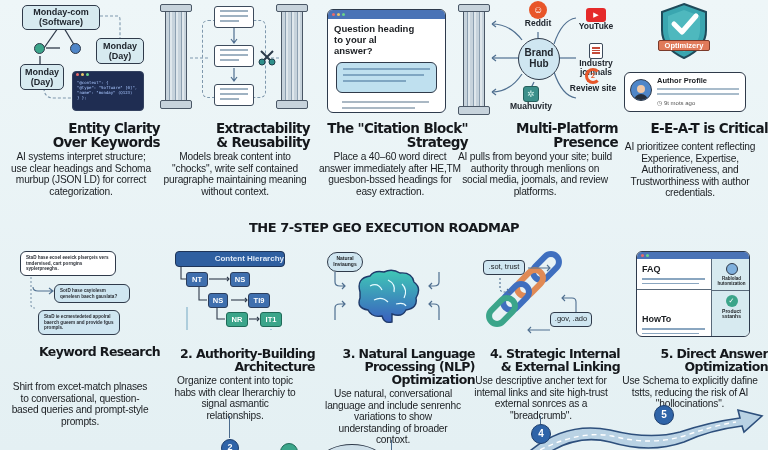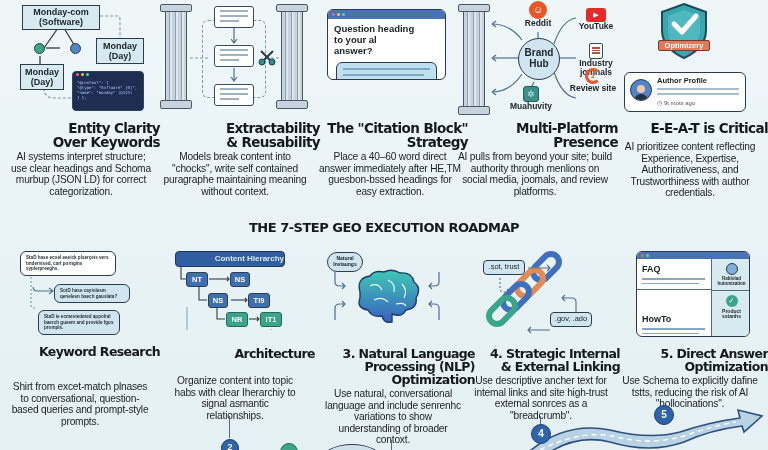--- a/index.html
+++ b/index.html
@@ -21,21 +21,21 @@
   }
   .card-desc {
     text-align: center;
     font-size: 10.2px;
     line-height: 1.13;
     color: #1b1e22;
     letter-spacing: -0.2px;
   }
   .box {
     border: 1.6px solid #2f3a4a;
-    border-radius: 0;
+    border-radius: 5px;
     background: #d7eaf0;
     text-align: center;
     font-weight: 700;
     font-size: 9px;
     line-height: 1.1;
     color: #20262e;
   }
   .node-dot { border-radius: 50%; border: 1.6px solid #2f3a4a; }
   .code-win {
     background: #1f2d52;
@@ -147,29 +147,29 @@
       <div class="doc-line"></div>
         <div class="doc-line"></div>
         <div class="doc-line" style="margin-right:14px"></div>
     </div>
     <svg class="abs" style="left:108px;top:48px" width="18" height="18" viewBox="0 0 18 18">
       <path d="M3 3 L15 15 M15 3 L3 15" stroke="#2b3a4a" stroke-width="2"></path>
       <circle cx="4" cy="14" r="3" fill="#2f8f8a" stroke="#1e3f4a" stroke-width="1"></circle>
       <circle cx="14" cy="14" r="3" fill="#2f8f8a" stroke="#1e3f4a" stroke-width="1"></circle>
     </svg>
   </div>
-  <div class="abs card-title" style="left:150px;top:121px;width:170px;font-size:13.5px;">
+  <div class="abs card-title" style="left:140px;top:121px;width:170px;font-size:13.5px;">
     <div>Extractability</div>
     <div>&amp; Reusability</div>
   </div>
   <div class="abs card-desc" style="left:160px;top:151px;width:150px;">Models break content into "chocks", write self contained puragraphe maintaining meaning without context.</div>
 </section>
 
 <section>
-  <div class="abs browser" style="left:327px;top:9px;width:119px;height:71px;">
+  <div class="abs browser" style="left:327px;top:9px;width:119px;height:104px;">
     <div class="browser-bar">
       <span class="bdot" style="background:#e86a6a"></span>
       <span class="bdot" style="background:#e8c46a"></span>
       <span class="bdot" style="background:#6ad28a"></span>
     </div>
     <div style="font-size:9.5px;font-weight:700;padding:5px 6px 0 6px;line-height:1.15;width:95px;">Question heading to your al answer?</div>
     <div style="margin:5px 8px 0 8px;height:31px;background:#bfe0ef;border:1.4px solid #2f3a4a;border-radius:6px;padding-top:5px;position:relative;">
       <div style="height:2px;background:#7fa6c2;margin:0 6px 4px 6px;"></div>
       <div style="height:2px;background:#7fa6c2;margin:0 12px 4px 6px;"></div>
       <div style="height:2px;background:#7fa6c2;margin:0 30px 0 6px;"></div>
@@ -296,20 +296,21 @@
     <path d="M30 34 L31 34 M72 32 L74 34 L72 36 M90 53 L92 55 L90 57 M102 72 L104 74 L102 76" stroke="#2f3a4a" stroke-width="1.1" fill="none"></path>
     <path d="M32 62 L32 88 Q32 92 36 92 L112 92 Q116 92 116 88 L116 84" stroke="#7fb0c8" stroke-width="1.1" fill="none"></path>
   </svg>
   <div class="abs nbox" style="left:186px;top:272px;width:22px;background:#3f6fae;">NT</div>
   <div class="abs nbox" style="left:230px;top:272px;width:20px;background:#3f6fae;">NS</div>
   <div class="abs nbox" style="left:208px;top:293px;width:20px;background:#3f6fae;">NS</div>
   <div class="abs nbox" style="left:248px;top:293px;width:22px;background:#3f6fae;">TI9</div>
   <div class="abs nbox" style="left:226px;top:312px;width:22px;background:#3ba58a;border-color:#1f6a58;">NR</div>
   <div class="abs nbox" style="left:260px;top:312px;width:22px;background:#3ba58a;border-color:#1f6a58;">IT1</div>
   <div class="abs card-title" style="left:155px;top:347px;width:160px;font-size:12.5px;">
+    <div>2. Authority-Building</div>
     <div>Architecture</div>
   </div>
   <div class="abs card-desc" style="left:172px;top:375px;width:126px;">Organize content into topic habs with clear Iherarchiy to signal asmantic relationships.</div>
   <div class="abs vline" style="left:229px;top:416px;height:22px;"></div>
   <div class="abs" style="left:221px;top:439px;width:18px;height:18px;border-radius:50%;background:#2f64a8;border:1.5px solid #1e3f6e;color:#fff;font-weight:700;font-size:9px;text-align:center;line-height:15px;">2</div>
   <div class="abs" style="left:280px;top:443px;width:18px;height:18px;border-radius:50%;background:#3ba58a;border:1.5px solid #1f6a58;"></div>
 </section>
 
 <section>
   <div class="abs" style="left:327px;top:252px;width:36px;height:20px;background:#cfe6f1;border:1.3px solid #2f3a4a;border-radius:10px;font-size:5px;font-weight:700;text-align:center;line-height:1.1;padding-top:3px;">

